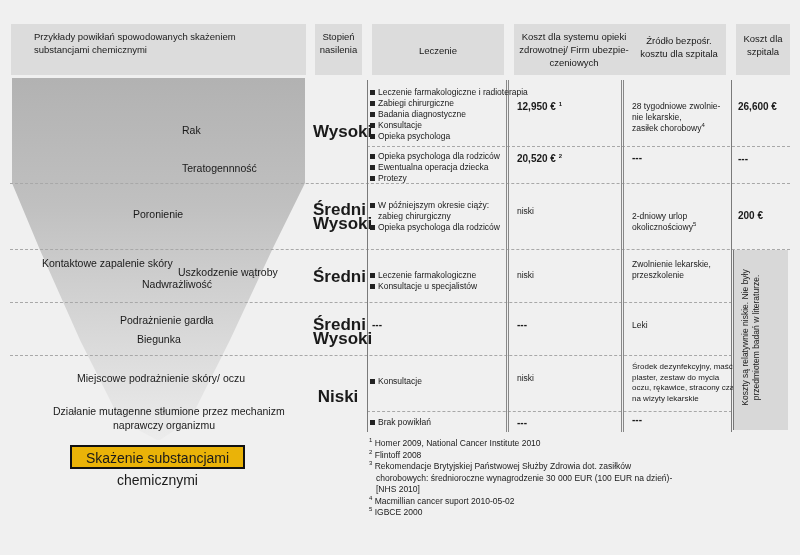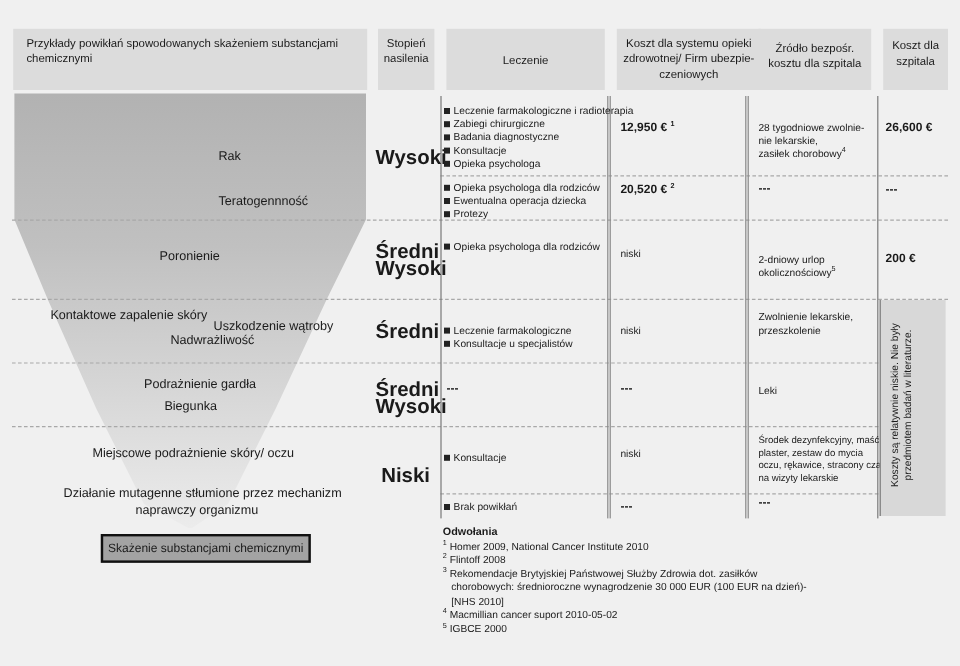--- a/index.html
+++ b/index.html
@@ -17,26 +17,26 @@
   ul.tr li { position:relative; padding-left:8px; }
   ul.tr li::before { content:""; position:absolute; left:0; top:3px; width:5px; height:5px; background:#222; }
   .cell { position:absolute; font-size:8.5px; line-height:11px; }
   .bold { font-weight:bold; font-size:10px; }
   sup { font-size:6px; vertical-align:4px; line-height:0; }
   .graybox { position:absolute; left:733px; top:250px; width:54px; height:180px; background:#d8d8d8; border-left:1px solid #777; }
   .vtext { position:absolute; left:6px; top:170px; transform-origin:0 0; transform:rotate(-90deg); width:165px; font-size:8.5px; line-height:11px; text-align:center; }
   .refs { position:absolute; left:369px; top:438px; font-size:8.5px; line-height:11.5px; }
   .refs .title { font-weight:bold; font-size:9px; }
   .refs .item { padding-left:7px; text-indent:-7px; }
-  .legend-box { position:absolute; left:84px; top:445px; width:175px; height:24px; border:2px solid #111; background:#a3a3a3; font-size:10px; line-height:22px; text-align:center; box-sizing:border-box; }
+  .legend-box { position:absolute; left:70px; top:445px; width:175px; height:24px; border:2px solid #111; background:#eab308; font-size:14px; line-height:22px; text-align:center; box-sizing:border-box; }
 </style>
 </head>
 <body>
 
-<div class="hdr" style="left:11px;width:295px;padding:6px 11px;">
+<div class="hdr" style="left:11px;width:295px;padding:6px 23px;">
   <span>Przykłady powikłań spowodowanych skażeniem substancjami chemicznymi</span>
 </div>
 <div class="hdr center" style="left:315px;width:47px;padding-top:6px;">
   <span>Stopień nasilenia</span>
 </div>
 <div class="hdr center" style="left:372px;width:132px;padding-top:20px;">
   <span>Leczenie</span>
 </div>
 <div class="hdr center" style="left:514px;width:120px;padding:6px 4px;">
   <span>Koszt dla systemu opieki zdrowotnej/ Firm ubezpie- czeniowych</span>
@@ -103,20 +103,21 @@
   <li>Badania diagnostyczne</li>
   <li>Konsultacje</li>
   <li>Opieka psychologa</li>
 </ul>
 <ul class="tr" style="top:151px;">
   <li>Opieka psychologa dla rodziców</li>
   <li>Ewentualna operacja dziecka</li>
   <li>Protezy</li>
 </ul>
 <ul class="tr" style="top:200px;">
+  <li><span>W późniejszym okresie ciąży:</span><br><span>zabieg chirurgiczny</span></li>
   <li>Opieka psychologa dla rodziców</li>
 </ul>
 <ul class="tr" style="top:270px;">
   <li>Leczenie farmakologiczne</li>
   <li>Konsultacje u specjalistów</li>
 </ul>
 <div class="cell bold" style="left:372px;top:319px;">---</div>
 <ul class="tr" style="top:376px;">
   <li>Konsultacje</li>
 </ul>
@@ -161,19 +162,18 @@
 
 <div class="cell bold" style="left:738px;top:101px;">26,600 €</div>
 <div class="cell bold" style="left:738px;top:153px;">---</div>
 <div class="cell bold" style="left:738px;top:210px;">200 €</div>
 
 <div class="graybox">
   <div class="vtext">Koszty są relatywnie niskie. Nie były przedmiotem badań w literaturze.</div>
 </div>
 
 <div class="refs">
-  <div class="title">Odwołania</div>
   <div class="item"><sup>1</sup> <span>Homer 2009, National Cancer Institute 2010</span></div>
   <div class="item"><sup>2</sup> <span>Flintoff 2008</span></div>
   <div class="item" style="width:310px;"><sup>3</sup> <span>Rekomendacje Brytyjskiej Państwowej Służby Zdrowia dot. zasiłków chorobowych: średnioroczne wynagrodzenie  30 000 EUR (100 EUR na dzień)- [NHS 2010]</span></div>
   <div class="item"><sup>4</sup> <span>Macmillian cancer suport 2010-05-02</span></div>
   <div class="item"><sup>5</sup> <span>IGBCE 2000</span></div>
 </div>
 
 </body></html>

